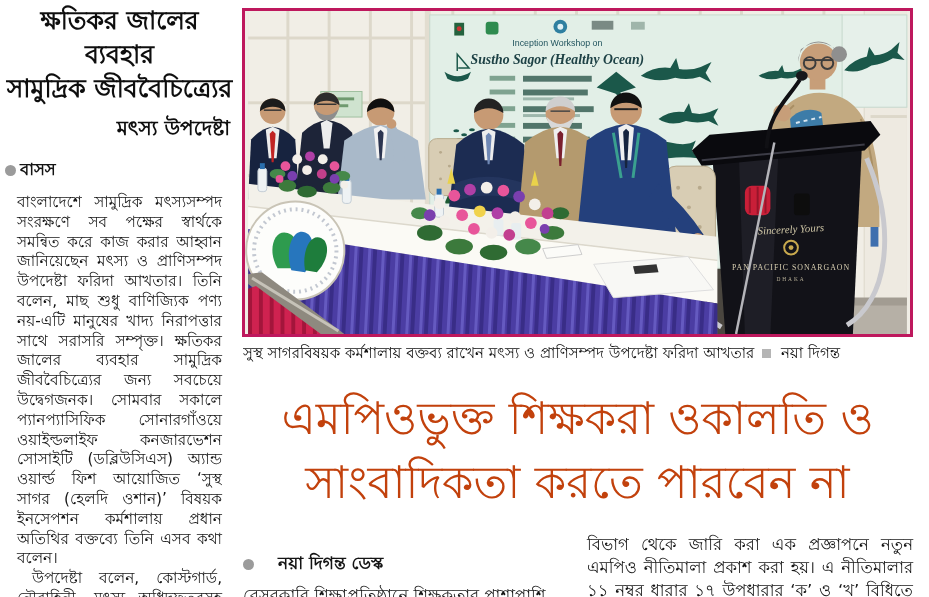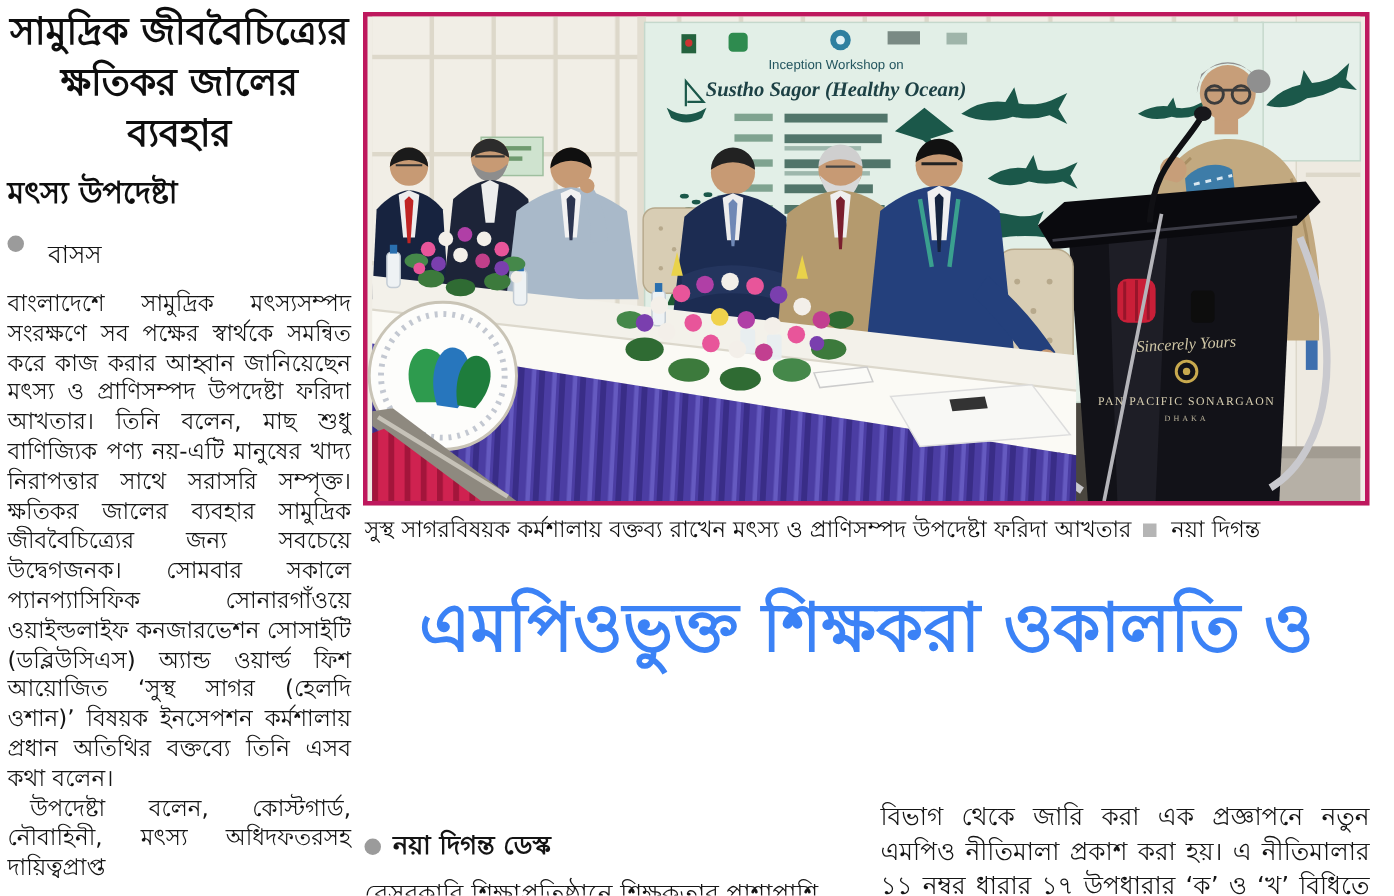--- a/index.html
+++ b/index.html
@@ -8,57 +8,57 @@
     background:#ffffff;
     font-family:"DejaVu Sans","Liberation Sans",sans-serif;
     color:#141414;
   }
   .page{position:absolute;inset:0}
 
   
   .left-article{position:absolute;left:5px;top:4px;width:229px}
   .lh{margin:0;font-weight:700;font-size:25px;line-height:34px;text-align:center;color:#0e0e0e}
   .lh span{display:block}
-  .subhead{font-weight:700;font-size:20px;text-align:left;margin-top:7px;padding-right:4px;color:#0e0e0e}
-  .byline{display:flex;align-items:flex-start;gap:16px;font-weight:400;font-size:16.5px;margin-top:11px}
+  .subhead{font-weight:700;font-size:20px;text-align:right;margin-top:7px;padding-right:4px;color:#0e0e0e}
+  .byline{display:flex;align-items:center;gap:4px;font-weight:700;font-size:16.5px;margin-top:11px}
   .dot{width:11px;height:11px;border-radius:50%;background:#9b9b9b;flex:0 0 auto}
-  .body-text{font-size:15.3px;line-height:19.8px;text-align:justify;margin:9px 0 0;color:#151515}
+  .body-text{font-size:15.3px;line-height:19.8px;text-align:justify;margin:9px 12px 0;color:#151515}
   .p2{margin-top:0;text-indent:15px}
   .sq{display:inline-block;width:10px;height:10px;background:#bcbcbc;margin:0 5px 0 3px;vertical-align:baseline}
 
   
   .photo-wrap{position:absolute;left:242px;top:8px;width:671px;height:329px;
     border:3px solid #be185d;box-sizing:border-box;background:#f0ede5}
   .photo-wrap svg{display:block;width:100%;height:100%}
 
   
   .caption{position:absolute;left:243px;top:343px;width:670px;font-size:15px;line-height:20px;color:#101010;white-space:nowrap;overflow:hidden}
   .caption .cap-main{font-weight:400}
   .caption .sq{background:#b5b5b5;width:9px;height:9px}
 
   
   .red-headline{position:absolute;left:242px;top:387px;width:671px;text-align:center;
-    color:#3b82f6;font-weight:700;font-size:45px;line-height:64px;letter-spacing:0}
+    color:#c2410c;font-weight:400;font-size:45px;line-height:64px;letter-spacing:0}
   .red-headline span{display:block}
 
   
   .bottom-cols{position:absolute;left:243px;top:527px;width:670px;display:flex;gap:18px}
   .bcol{width:326px}
   .bcol p{font-size:16.5px;line-height:23px;text-align:justify;margin:6px 0 0;color:#151515}
-  .byline2{display:flex;align-items:center;gap:8px;font-weight:700;font-size:17px;margin-top:23px}
+  .byline2{display:flex;align-items:center;gap:24px;font-weight:700;font-size:17px;margin-top:23px}
 </style>
 </head>
 <body>
 
 <div class="page">
 
   <div class="left-article">
     <h2 class="lh">
+      <span>ক্ষতিকর জালের ব্যবহার</span>
       <span>সামুদ্রিক জীববৈচিত্র্যের</span>
-      <span>ক্ষতিকর জালের ব্যবহার</span>
     </h2>
     <div class="subhead">মৎস্য উপদেষ্টা</div>
     <div class="byline">
       <span class="dot"></span>
       <span>বাসস</span>
     </div>
     <p class="body-text p1">বাংলাদেশে সামুদ্রিক মৎস্যসম্পদ সংরক্ষণে সব পক্ষের স্বার্থকে সমন্বিত করে কাজ করার আহ্বান জানিয়েছেন মৎস্য ও প্রাণিসম্পদ উপদেষ্টা ফরিদা আখতার। তিনি বলেন, মাছ শুধু বাণিজ্যিক পণ্য নয়-এটি মানুষের খাদ্য নিরাপত্তার সাথে সরাসরি সম্পৃক্ত। ক্ষতিকর জালের ব্যবহার সামুদ্রিক জীববৈচিত্র্যের জন্য সবচেয়ে উদ্বেগজনক। সোমবার সকালে প্যানপ্যাসিফিক সোনারগাঁওয়ে ওয়াইল্ডলাইফ কনজারভেশন সোসাইটি (ডব্লিউসিএস) অ্যান্ড ওয়ার্ল্ড ফিশ আয়োজিত ‘সুস্থ সাগর (হেলদি ওশান)’ বিষয়ক ইনসেপশন কর্মশালায় প্রধান অতিথির বক্তব্যে তিনি এসব কথা বলেন।</p>
     <p class="body-text p2"><span>উপদেষ্টা বলেন, কোস্টগার্ড, নৌবাহিনী, মৎস্য অধিদফতরসহ দায়িত্বপ্রাপ্ত</span></p>
   </div>
 
@@ -386,20 +386,21 @@
   </div>
 
   <div class="caption">
     <span class="cap-main">সুস্থ সাগরবিষয়ক কর্মশালায় বক্তব্য রাখেন মৎস্য ও প্রাণিসম্পদ উপদেষ্টা ফরিদা আখতার</span>
     <span class="sq"></span>
     <span>নয়া দিগন্ত</span>
   </div>
 
   <div class="red-headline">
     <span>এমপিওভুক্ত শিক্ষকরা ওকালতি ও</span>
+    <span>সাংবাদিকতা করতে পারবেন না</span>
   </div>
 
   <div class="bottom-cols">
     <div class="bcol left">
       <div class="byline2">
         <span class="dot"></span>
         <span>নয়া দিগন্ত ডেস্ক</span>
       </div>
       <p>বেসরকারি শিক্ষাপ্রতিষ্ঠানে শিক্ষকতার পাশাপাশি</p>
     </div>

